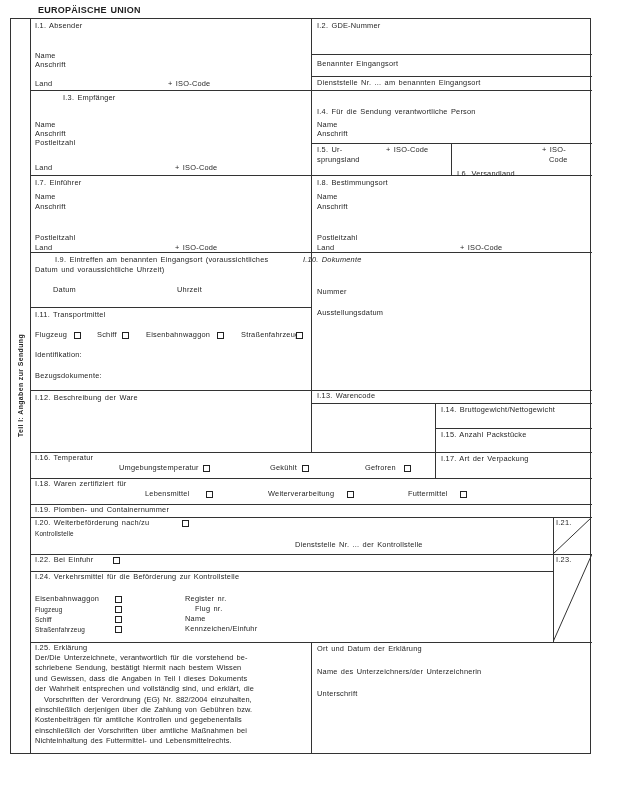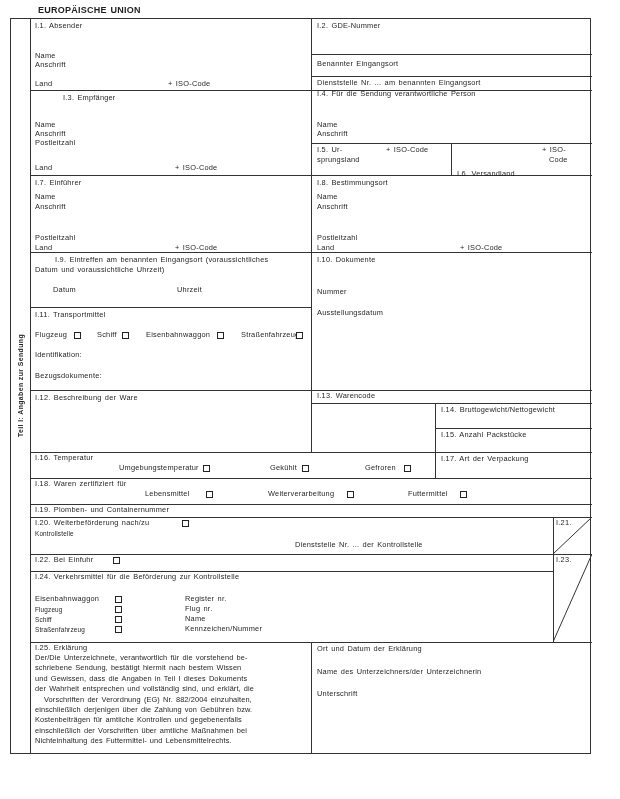--- a/index.html
+++ b/index.html
@@ -73,21 +73,21 @@
   <div class="t" style="left:317px;top:60px;">Benannter Eingangsort</div>
   <div class="t" style="left:317px;top:79px;">Dienststelle Nr. ... am benannten Eingangsort</div>
 
   <div class="t" style="left:35px;top:94px;margin-left:28px;">I.3. Empfänger</div>
   <div class="t" style="left:35px;top:121px;">Name</div>
   <div class="t" style="left:35px;top:130px;">Anschrift</div>
   <div class="t" style="left:35px;top:139px;">Postleitzahl</div>
   <div class="t" style="left:35px;top:164px;">Land</div>
   <div class="t" style="left:175px;top:164px;">+ ISO-Code</div>
 
-  <div class="t" style="left:317px;top:90px;">I.4. Für die Sendung verantwortliche Person</div>
+  <div class="t" style="left:317px;top:108px;">I.4. Für die Sendung verantwortliche Person</div>
   <div class="t" style="left:317px;top:121px;">Name</div>
   <div class="t" style="left:317px;top:130px;">Anschrift</div>
 
   <div class="t" style="left:317px;top:146px;">I.5. Ur-</div>
   <div class="t" style="left:317px;top:156px;">sprungsland</div>
   <div class="t" style="left:386px;top:146px;">+ ISO-Code</div>
   <div class="t" style="left:457px;top:146px;margin-top:24px;">I.6. Versandland</div>
   <div class="t" style="left:542px;top:146px;">+ ISO-</div>
   <div class="t" style="left:549px;top:156px;">Code</div>
 
@@ -103,21 +103,21 @@
   <div class="t" style="left:317px;top:203px;">Anschrift</div>
   <div class="t" style="left:317px;top:234px;">Postleitzahl</div>
   <div class="t" style="left:317px;top:244px;">Land</div>
   <div class="t" style="left:460px;top:244px;">+ ISO-Code</div>
 
   <div class="t" style="left:35px;top:256px;padding-left:20px;">I.9. Eintreffen am benannten Eingangsort (voraussichtliches</div>
   <div class="t" style="left:35px;top:266px;">Datum und voraussichtliche Uhrzeit)</div>
   <div class="t" style="left:53px;top:286px;">Datum</div>
   <div class="t" style="left:177px;top:286px;">Uhrzeit</div>
 
-  <div class="t" style="left:317px;top:256px;">I.10. Dokumente</div>
+  <div class="t" style="left:303px;top:256px;font-style:italic;">I.10. Dokumente</div>
   <div class="t" style="left:317px;top:288px;">Nummer</div>
   <div class="t" style="left:317px;top:309px;">Ausstellungsdatum</div>
 
   <div class="t" style="left:35px;top:311px;">I.11. Transportmittel</div>
   <div class="t" style="left:35px;top:331px;">Flugzeug</div>
   <div class="cb" style="left:74px;top:332px;"></div>
   <div class="t" style="left:97px;top:331px;">Schiff</div>
   <div class="cb" style="left:122px;top:332px;"></div>
   <div class="t" style="left:146px;top:331px;">Eisenbahnwaggon</div>
   <div class="cb" style="left:217px;top:332px;"></div>
@@ -159,27 +159,27 @@
   <div class="t" style="left:35px;top:556px;">I.22. Bei Einfuhr</div>
   <div class="cb" style="left:113px;top:557px;"></div>
   <div class="t" style="left:556px;top:556px;">I.23.</div>
 
   <div class="t" style="left:35px;top:573px;">I.24. Verkehrsmittel für die Beförderung zur Kontrollstelle</div>
   <div class="t" style="left:35px;top:595px;">Eisenbahnwaggon</div>
   <div class="cb" style="left:115px;top:596px;"></div>
   <div class="t" style="left:185px;top:595px;">Register nr.</div>
   <div class="ts" style="left:35px;top:606px;">Flugzeug</div>
   <div class="cb" style="left:115px;top:606px;"></div>
-  <div class="t" style="left:185px;top:605px;">Flug nr.</div>
+  <div class="t" style="left:195px;top:605px;">Flug nr.</div>
   <div class="ts" style="left:35px;top:616px;">Schiff</div>
   <div class="cb" style="left:115px;top:616px;"></div>
   <div class="t" style="left:185px;top:615px;">Name</div>
   <div class="ts" style="left:35px;top:626px;">Straßenfahrzeug</div>
   <div class="cb" style="left:115px;top:626px;"></div>
-  <div class="t" style="left:185px;top:625px;">Kennzeichen/Nummer</div>
+  <div class="t" style="left:185px;top:625px;">Kennzeichen/Einfuhr</div>
 
   <div class="t" style="left:35px;top:644px;">I.25. Erklärung</div>
   <div class="t" style="left:35px;top:654px;letter-spacing:.1px;">Der/Die Unterzeichnete, verantwortlich für die vorstehend be-</div>
   <div class="t" style="left:35px;top:664px;letter-spacing:.1px;">schriebene Sendung, bestätigt hiermit nach bestem Wissen</div>
   <div class="t" style="left:35px;top:675px;letter-spacing:.1px;">und Gewissen, dass die Angaben in Teil I dieses Dokuments</div>
   <div class="t" style="left:35px;top:685px;letter-spacing:.1px;">der Wahrheit entsprechen und vollständig sind, und erklärt, die</div>
   <div class="t" style="left:35px;top:696px;letter-spacing:.1px;margin-left:9px;">Vorschriften der Verordnung (EG) Nr. 882/2004 einzuhalten,</div>
   <div class="t" style="left:35px;top:706px;letter-spacing:.1px;text-align:right;">einschließlich derjenigen über die Zahlung von Gebühren bzw.</div>
   <div class="t" style="left:35px;top:716px;letter-spacing:.1px;">Kostenbeiträgen für amtliche Kontrollen und gegebenenfalls</div>
   <div class="t" style="left:35px;top:727px;letter-spacing:.1px;">einschließlich der Vorschriften über amtliche Maßnahmen bei</div>

